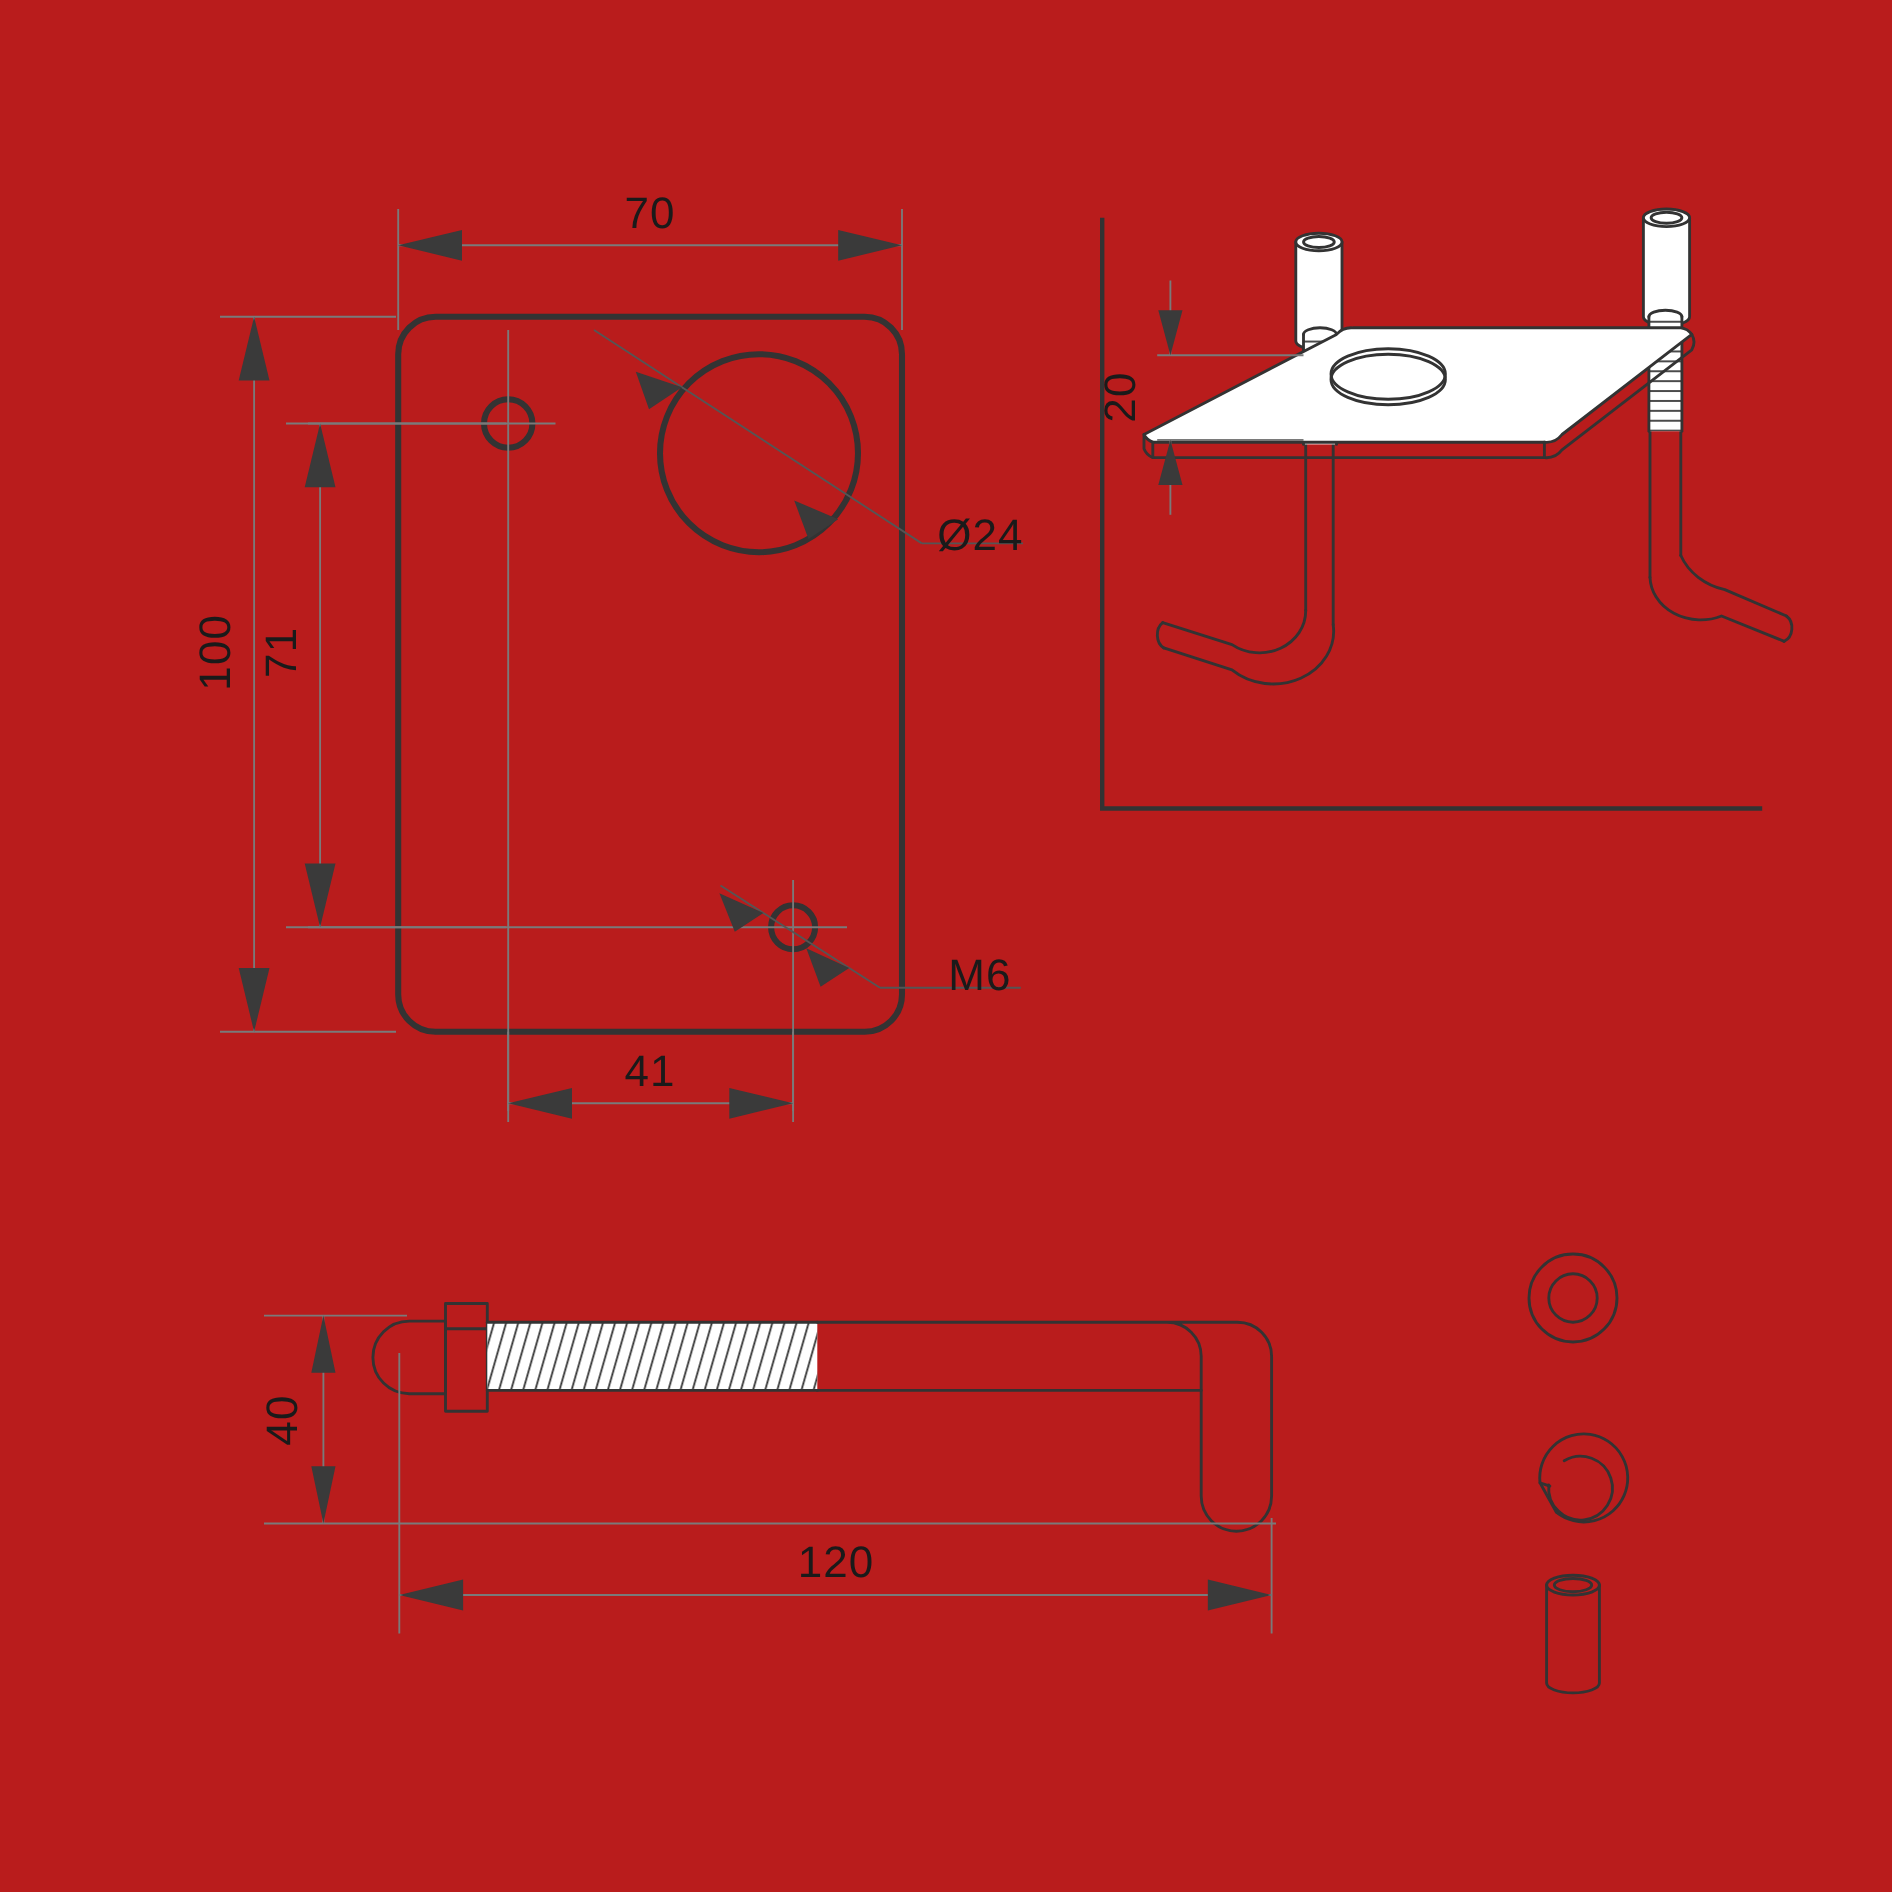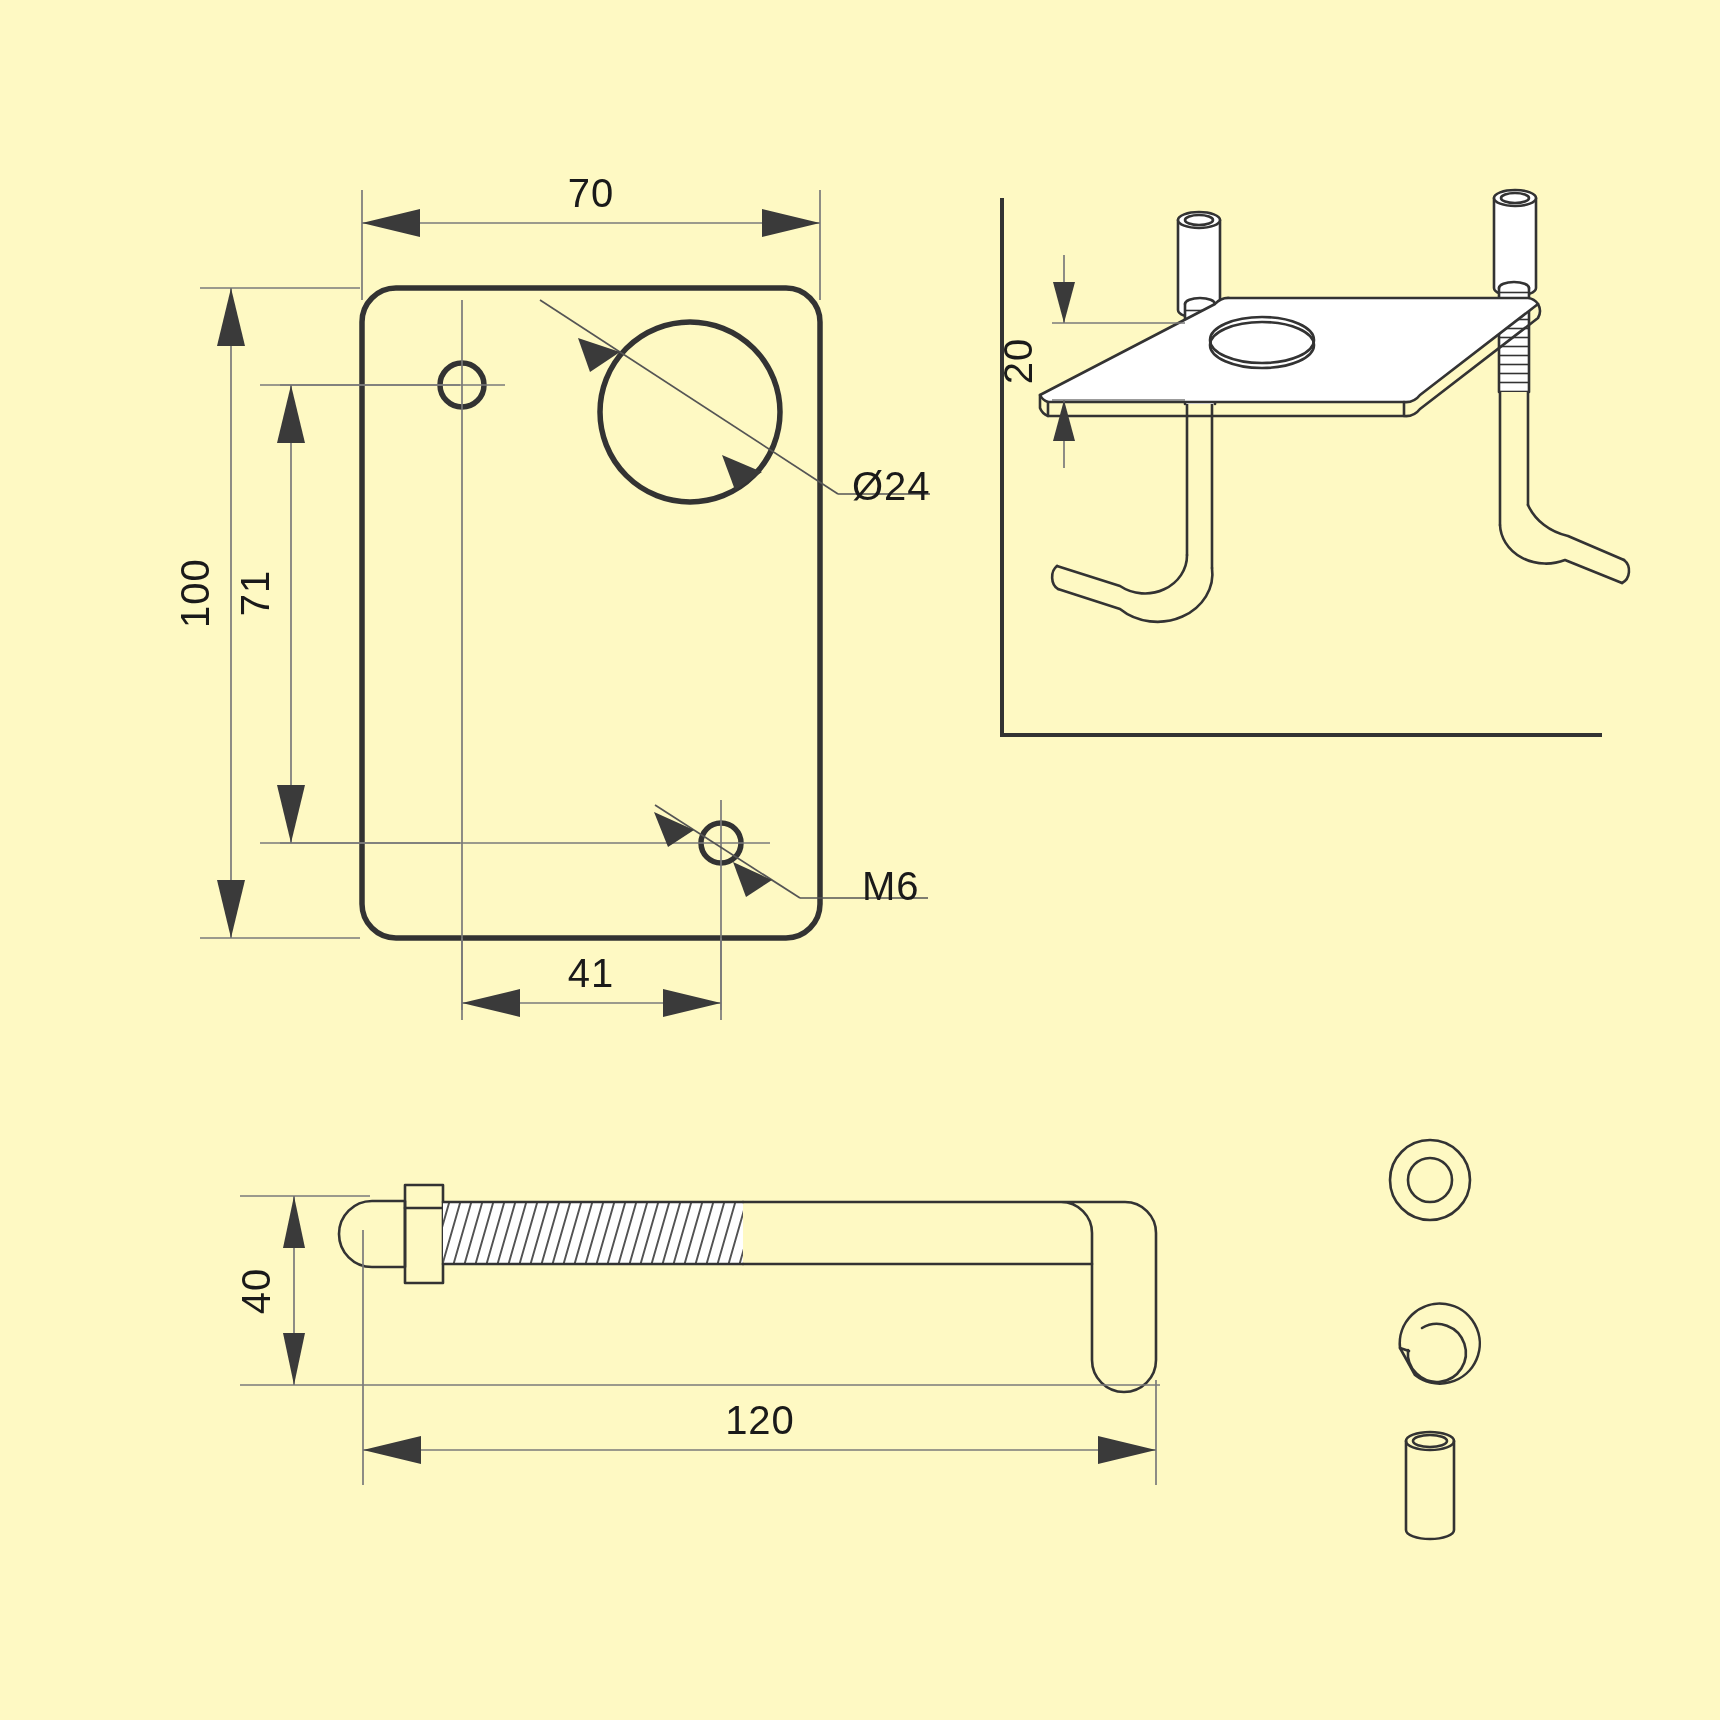--- a/index.html
+++ b/index.html
@@ -10,21 +10,21 @@
   body {
     width: 1720px;
     height: 1720px;
     font-family: "Liberation Sans", sans-serif;
     overflow: hidden;
   }
   #sheet {
     position: relative;
     width: 1720px;
     height: 1720px;
-    background: #fef9c3;
+    background: #b91c1c;
     text-decoration: underline;
   }
   svg.drawing {
     position: absolute;
     left: 0;
     top: 0;
     width: 1720px;
     height: 1720px;
   }
   .dim-text {

